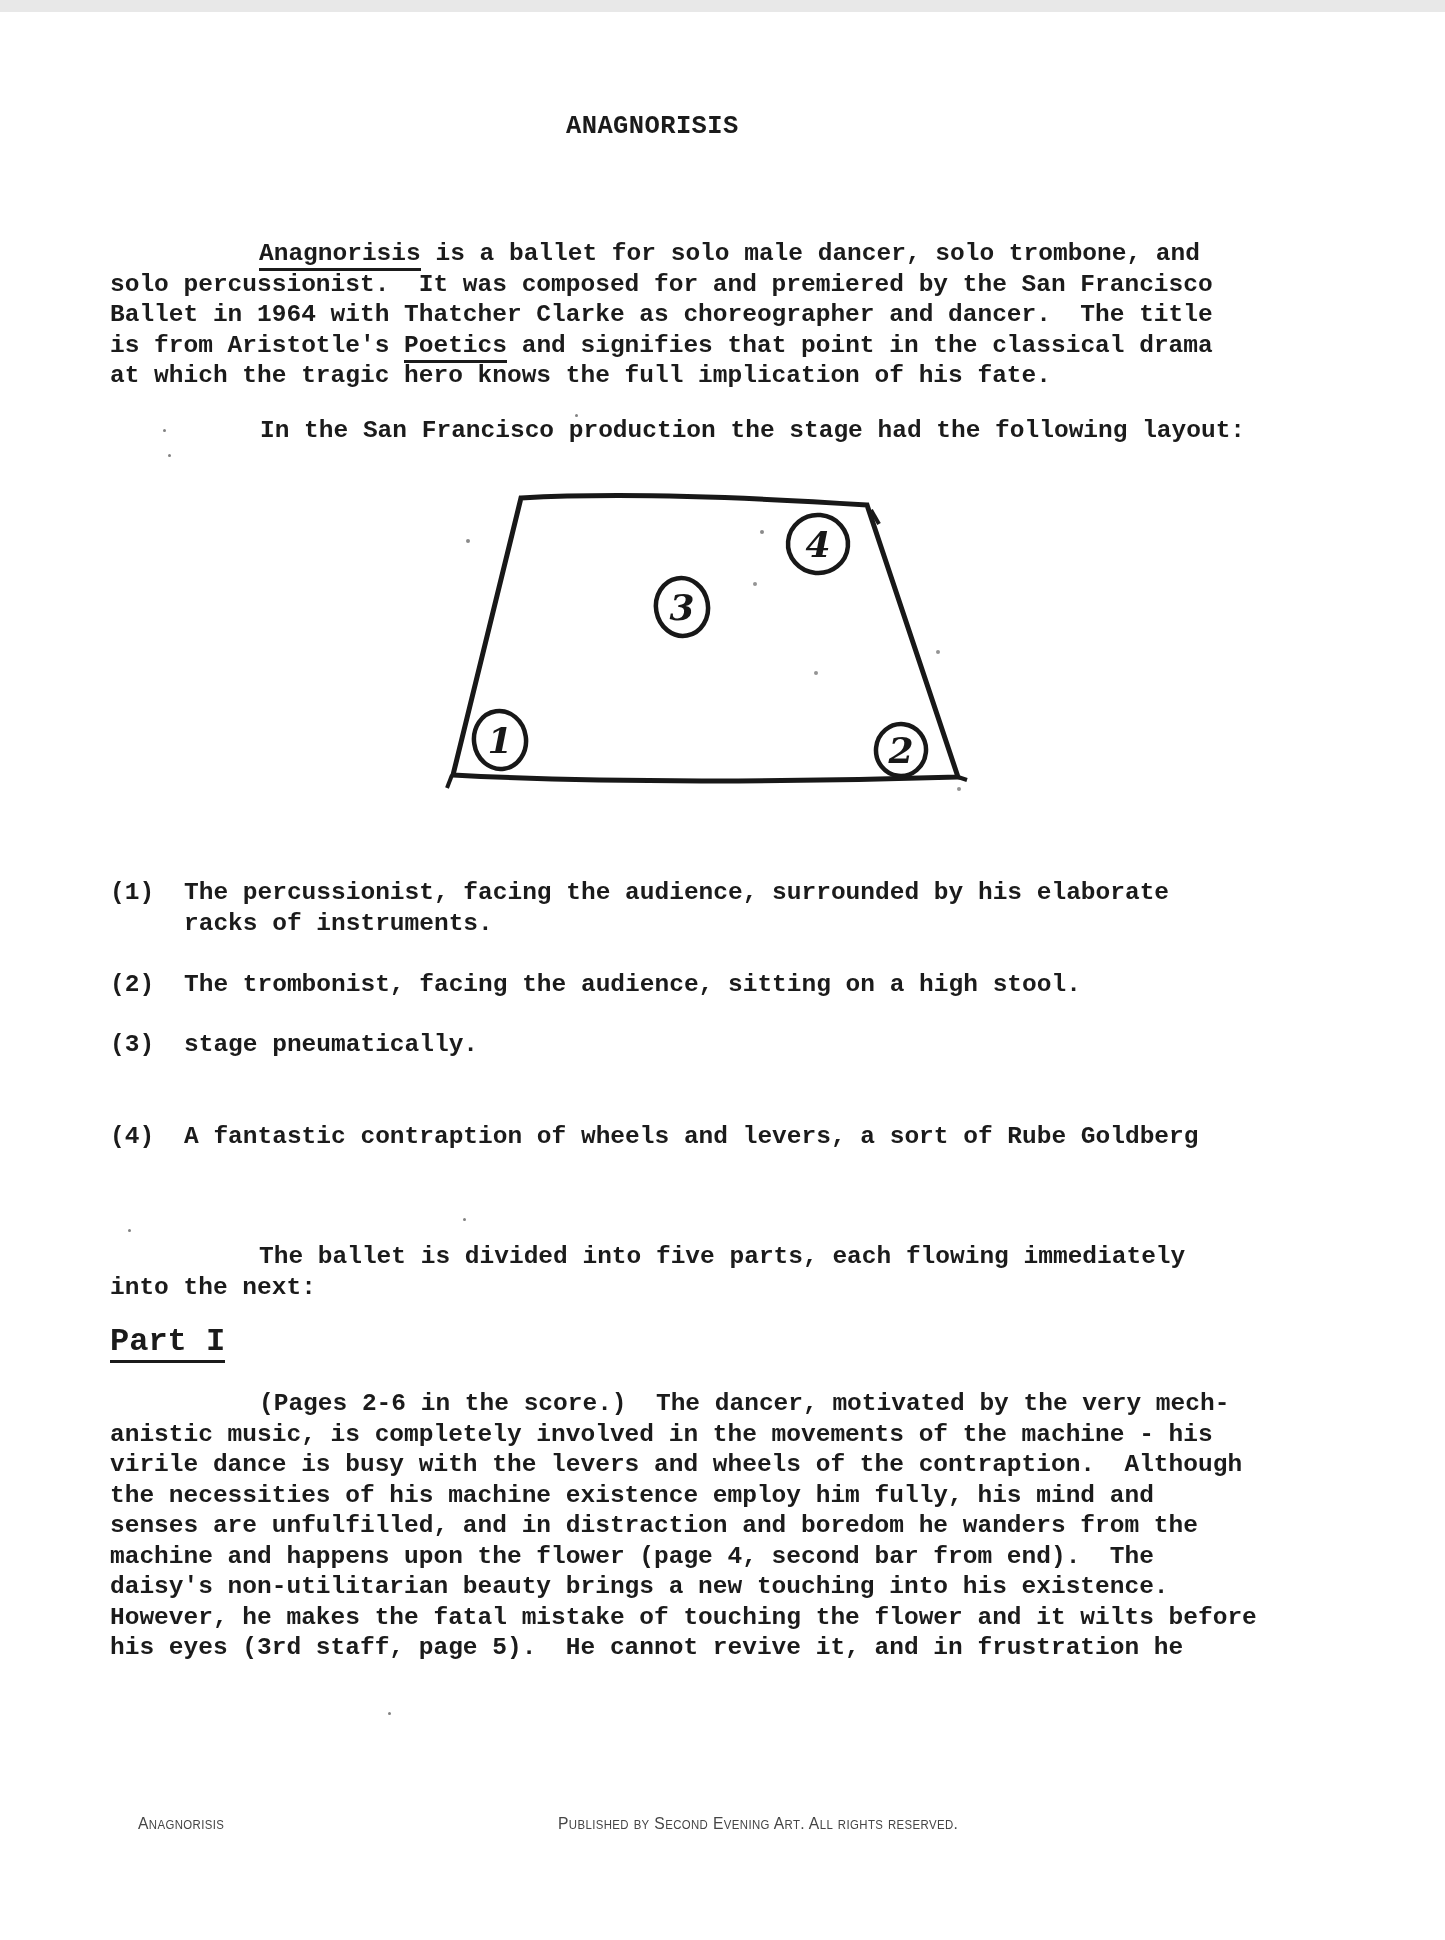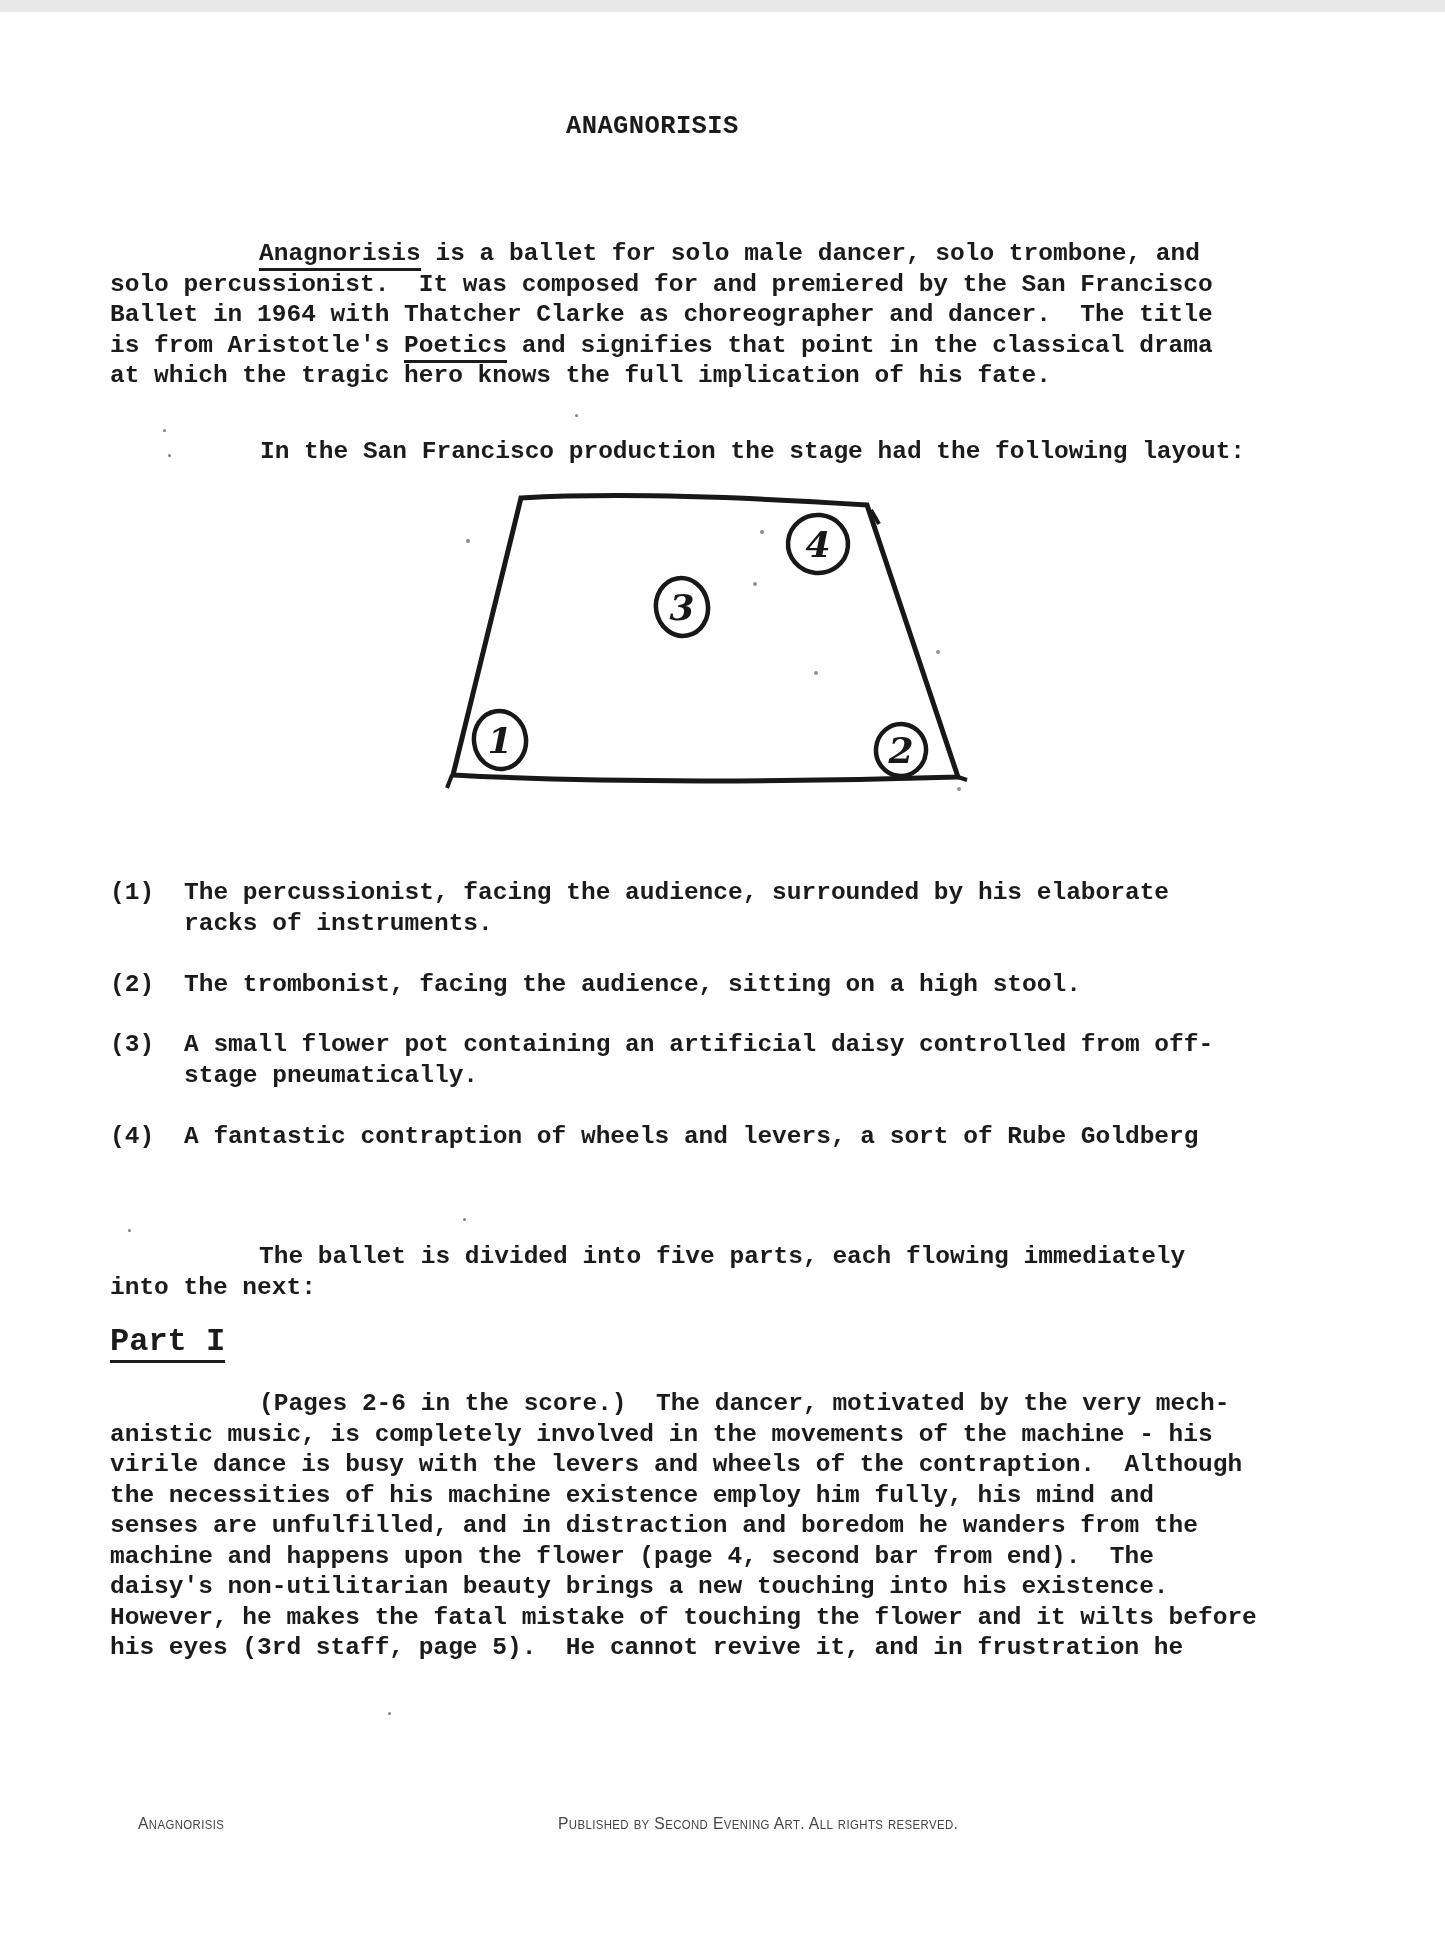--- a/index.html
+++ b/index.html
@@ -57,21 +57,21 @@
   <div class="abs title" style="left:566px;top:100px;">ANAGNORISIS</div>
 
   <div class="abs" style="left:110px;top:227px;">
     <div class="line indent"><span class="u">Anagnorisis</span><span> is a ballet for solo male dancer, solo trombone, and</span></div>
     <div class="line">solo percussionist.  It was composed for and premiered by the San Francisco</div>
     <div class="line">Ballet in 1964 with Thatcher Clarke as choreographer and dancer.  The title</div>
     <div class="line"><span>is from Aristotle's </span><span class="u">Poetics</span><span> and signifies that point in the classical drama</span></div>
     <div class="line">at which the tragic hero knows the full implication of his fate.</div>
   </div>
 
-  <div class="abs line" style="left:110px;top:425px;padding-left:150px;">In the San Francisco production the stage had the following layout:</div>
+  <div class="abs line" style="left:110px;top:404px;padding-left:150px;">In the San Francisco production the stage had the following layout:</div>
 
   <svg class="abs" style="left:430px;top:465px;" width="545" height="320" viewBox="0 0 545 320">
 
     <path d="M 91,21 C 200,15 330,21 437,28 L 528,300 C 370,305 170,306 23,298 Z" fill="none" stroke="#181818" stroke-width="5" stroke-linejoin="miter" stroke-linecap="square"></path>
 
     <path d="M 441,33 L 449,47" fill="none" stroke="#181818" stroke-width="4"></path>
     <path d="M 22,298 L 17,311" fill="none" stroke="#181818" stroke-width="4"></path>
     <path d="M 528,300 L 537,303" fill="none" stroke="#181818" stroke-width="4"></path>
 
     <g>
@@ -106,21 +106,20 @@
     <span class="list-num">(1)</span>
     <div class="line">The percussionist, facing the audience, surrounded by his elaborate</div>
     <div class="line">racks of instruments.</div>
   </div>
   <div class="list-item" style="top:957px;">
     <span class="list-num">(2)</span>
     <div class="line">The trombonist, facing the audience, sitting on a high stool.</div>
   </div>
   <div class="list-item" style="top:1017px;">
     <span class="list-num">(3)</span>
-    <div class="line">A small flower pot containing an artificial daisy controlled from off-</div>
     <div class="line">stage pneumatically.</div>
   </div>
   <div class="list-item" style="top:1109px;">
     <span class="list-num">(4)</span>
     <div class="line">A fantastic contraption of wheels and levers, a sort of Rube Goldberg</div>
   </div>
 
   <div class="abs" style="left:110px;top:1230px;">
     <div class="line indent">The ballet is divided into five parts, each flowing immediately</div>
     <div class="line">into the next:</div>

